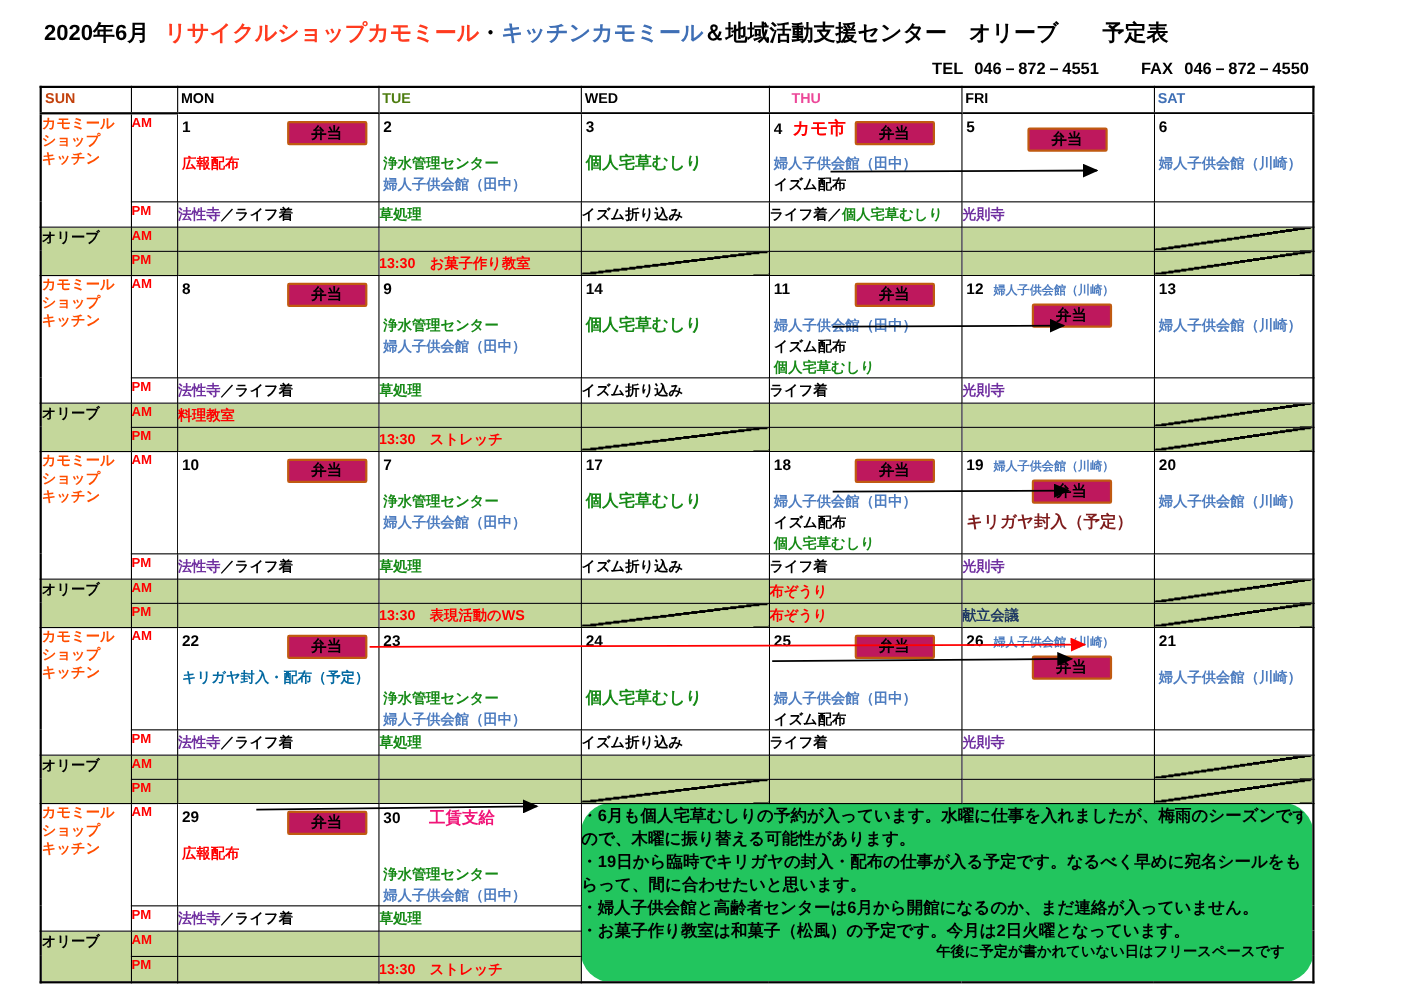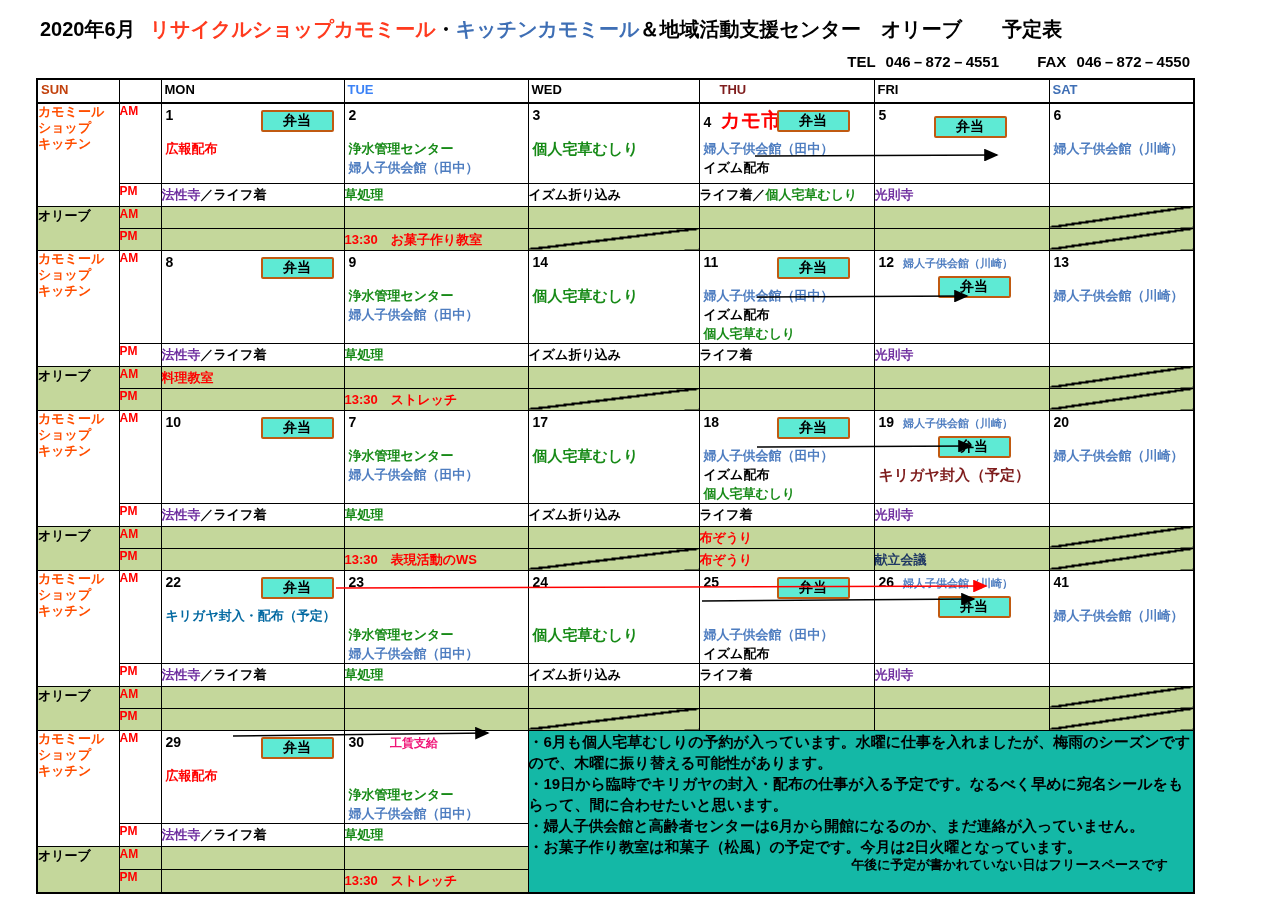--- a/index.html
+++ b/index.html
@@ -28,28 +28,28 @@
   .daycell{position:relative;font-weight:bold;background:#fff;}
   .numline{padding:3px 0 0 4px;font-size:14px;height:17px;white-space:nowrap;}
   .numline .xtra{margin-left:9px;}
   .amlines{margin-top:15px;padding-left:4px;}
   .amlines .ln{height:19px;line-height:19px;font-size:13px;white-space:nowrap;}
   .amlines .ln.big{font-size:15px;}
   .pmcell{font-size:13px;font-weight:bold;line-height:22px;padding-left:4px;white-space:nowrap;background:#fff;}
   .ocell{font-size:13px;font-weight:bold;line-height:21px;padding-left:4px;white-space:nowrap;margin-left:48px;}
   .diag{background-image:linear-gradient(to bottom right,transparent calc(50% - 1.2px),
         #000 calc(50% - 1.2px),#000 calc(50% + 1.2px),transparent calc(50% + 1.2px));}
-  .badge{position:absolute;top:6px;right:10px;width:73px;height:22px;background:#5eead4;
+  .badge{position:absolute;top:6px;right:10px;width:73px;height:22px;background:#be185d;
          border:2px solid #C05A11;border-radius:2px;display:flex;align-items:center;justify-content:center;
          font-size:14px;font-weight:bold;color:#000;box-sizing:border-box;}
   .badge.thu{right:24px;}
   .badge.fri1{top:12px;right:42px;}
   .badge.r2{top:25px;right:38px;}
-  .notes{font-size:15px;font-weight:bold;padding:3px 6px 0 6px;line-height:21px;background:#14b8a6;
-         vertical-align:top;white-space:normal;}
+  .notes{font-size:15px;font-weight:bold;padding:3px 6px 0 6px;line-height:21px;background:#22c55e;
+         vertical-align:top;white-space:normal;border-radius:28px;}
   .notes div{margin:0;}
   .footer{position:absolute;top:856px;left:36px;width:1132px;text-align:right;
           font-size:13px;font-weight:bold;}
   #arrows{position:absolute;left:0;top:0;width:1280px;height:904px;pointer-events:none;}
 </style>
 </head>
 <body>
 
 <div class="title-row">
   <span class="t-ym">2020年6月</span><span class="t-shop">リサイクルショップカモミール</span><span class="t-sep">・</span><span class="t-kitchen">キッチンカモミール</span><span class="t-rest">＆地域活動支援センター　オリーブ　　予定表</span>
@@ -71,23 +71,23 @@
     <col style="width:171px">
       <col style="width:175px">
       <col style="width:175px">
       <col style="width:145px">
   </colgroup>
   <thead>
       <tr id="hdr-row">
         <th style="color: #c2410c;">SUN</th>
         <th style="color: rgb(0, 0, 0);"></th>
         <th style="color: rgb(0, 0, 0);">MON</th>
-        <th style="color: #3b82f6;">TUE</th>
+        <th style="color: #4d7c0f;">TUE</th>
         <th style="color: rgb(0, 0, 0);">WED</th>
-        <th style="color: #7f1d1d; padding-left: 20px;">THU</th>
+        <th style="color: #ec4899; padding-left: 20px;">THU</th>
         <th style="color: rgb(0, 0, 0);">FRI</th>
         <th style="color: rgb(63, 111, 181);">SAT</th>
       </tr>
     </thead>
   <tbody id="cal-body">
       <tr class="amrow" style="height: 80px;">
         <td class="lblcell" rowspan="2">
           <div>カモミール</div>
           <div>ショップ</div>
           <div>キッチン</div>
@@ -107,21 +107,21 @@
             <div class="ln" style="color: rgb(78, 125, 192);">婦人子供会館（田中）</div>
           </div>
         </td>
         <td class="daycell">
           <div class="numline"><span>3</span></div>
           <div class="amlines">
             <div class="ln big" style="color: rgb(23, 138, 23);">個人宅草むしり</div>
           </div>
         </td>
         <td class="daycell">
-          <div class="numline"><span>4</span><span class="xtra" style="color: rgb(255, 0, 0); font-size: 20px;">カモ市</span></div>
+          <div class="numline"><span>4</span><span class="xtra" style="color: rgb(255, 0, 0); font-size: 16px;">カモ市</span></div>
           <div class="badge thu">弁当</div>
           <div class="amlines">
             <div class="ln" style="color: rgb(78, 125, 192);">婦人子供会館（田中）</div>
             <div class="ln" style="color: rgb(0, 0, 0);">イズム配布</div>
           </div>
         </td>
         <td class="daycell">
           <div class="numline"><span>5</span></div>
           <div class="badge fri1">弁当</div>
           <div class="amlines"></div>
@@ -349,21 +349,21 @@
             <div class="ln" style="color: rgb(78, 125, 192);">婦人子供会館（田中）</div>
             <div class="ln" style="color: rgb(0, 0, 0);">イズム配布</div>
           </div>
         </td>
         <td class="daycell">
           <div class="numline"><span>26</span><span class="xtra" style="color: rgb(78, 125, 192); font-size: 11px;">婦人子供会館（川崎）</span></div>
           <div class="badge r2">弁当</div>
           <div class="amlines"></div>
         </td>
         <td class="daycell">
-          <div class="numline"><span>41</span></div>
+          <div class="numline"><span>21</span></div>
           <div class="amlines">
             <div class="ln" style="color: rgb(78, 125, 192);">婦人子供会館（川崎）</div>
           </div>
         </td>
       </tr>
       <tr class="pmrow" style="height: 23px;">
         <td class="ampm">PM</td>
         <td class="pmcell"><span style="color: rgb(112, 48, 160);">法性寺</span><span style="color: rgb(0, 0, 0);">／ライフ着</span></td>
         <td class="pmcell"><span style="color: rgb(23, 138, 23);">草処理</span></td>
         <td class="pmcell"><span style="color: rgb(0, 0, 0);">イズム折り込み</span></td>
@@ -398,21 +398,21 @@
         </td>
         <td class="ampm">AM</td>
         <td class="daycell">
           <div class="numline"><span>29</span></div>
           <div class="badge">弁当</div>
           <div class="amlines">
             <div class="ln" style="color: rgb(255, 0, 0);">広報配布</div>
           </div>
         </td>
         <td class="daycell">
-          <div class="numline"><span>30</span><span class="xtra" style="color: rgb(240, 21, 120); font-size: 12px; margin-left: 26px;">工賃支給</span></div>
+          <div class="numline"><span>30</span><span class="xtra" style="color: rgb(240, 21, 120); font-size: 15px; margin-left: 26px;">工賃支給</span></div>
           <div class="amlines">
             <div class="ln">&nbsp;</div>
             <div class="ln" style="color: rgb(23, 138, 23);">浄水管理センター</div>
             <div class="ln" style="color: rgb(78, 125, 192);">婦人子供会館（田中）</div>
           </div>
         </td>
         <td class="notes" rowspan="4" colspan="4">
           <div>・6月も個人宅草むしりの予約が入っています。水曜に仕事を入れましたが、梅雨のシーズンですので、木曜に振り替える可能性があります。</div>
           <div>・19日から臨時でキリガヤの封入・配布の仕事が入る予定です。なるべく早めに宛名シールをもらって、間に合わせたいと思います。</div>
           <div>・婦人子供会館と高齢者センターは6月から開館になるのか、まだ連絡が入っていません。</div>

